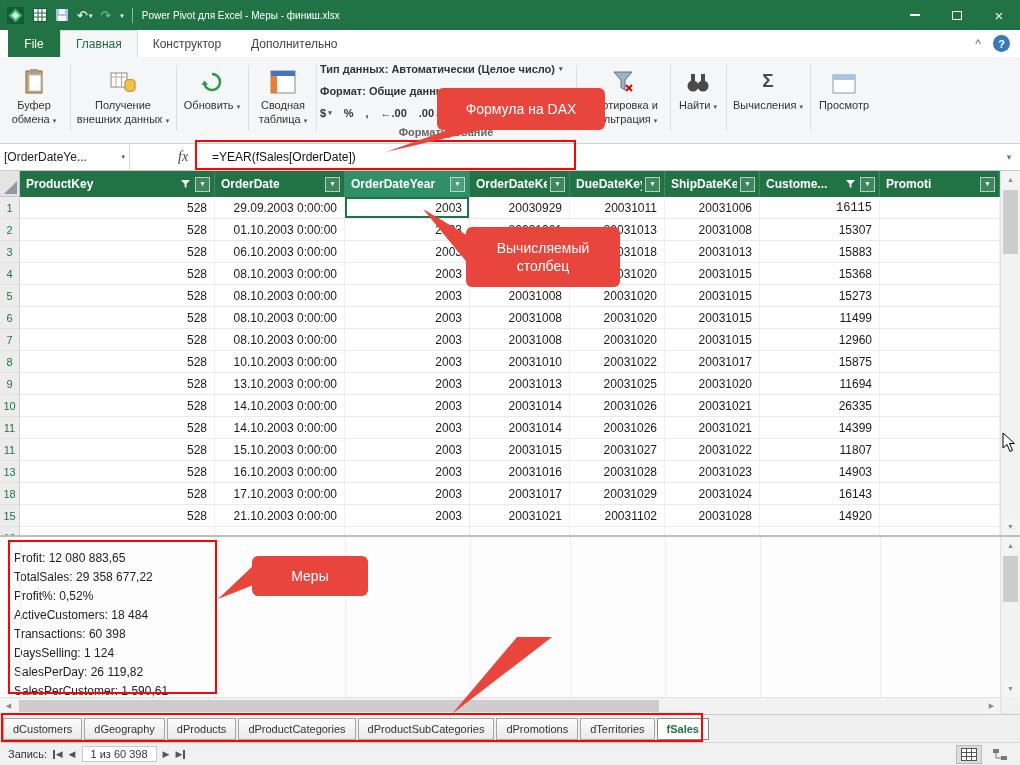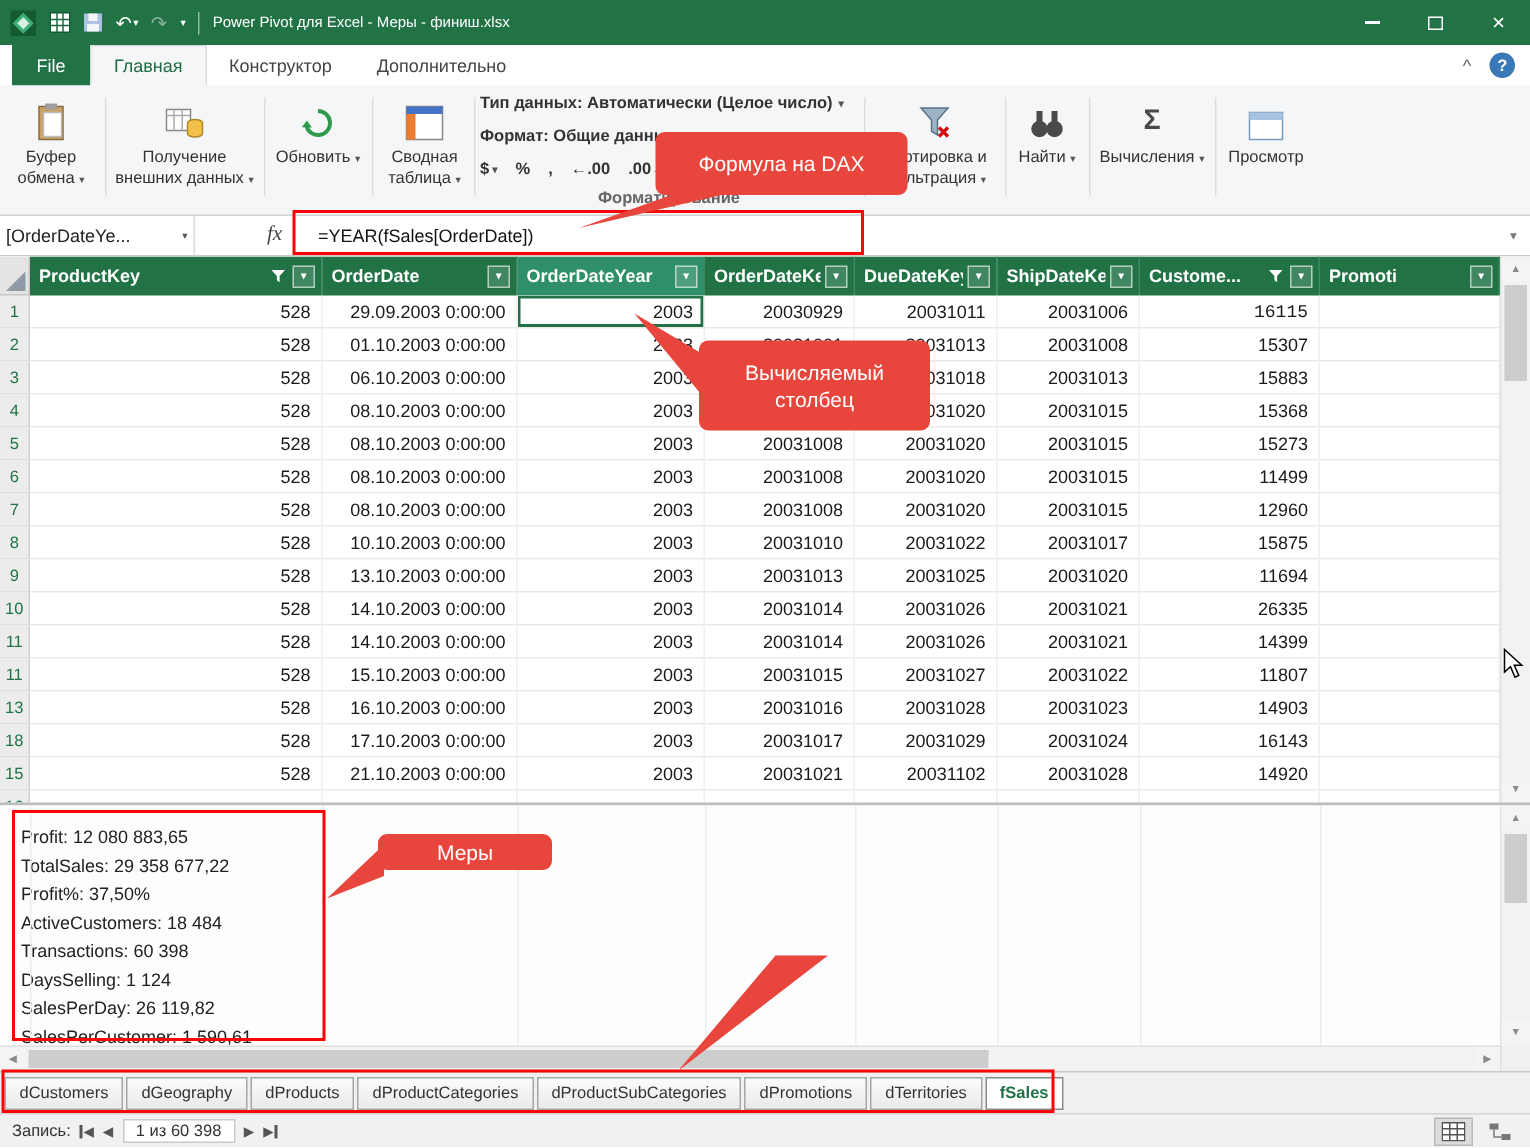--- a/index.html
+++ b/index.html
@@ -516,21 +516,21 @@
         <div class="mvline" style="left: 345px;"></div>
         <div class="mvline" style="left: 470px;"></div>
         <div class="mvline" style="left: 570px;"></div>
         <div class="mvline" style="left: 665px;"></div>
         <div class="mvline" style="left: 760px;"></div>
         <div class="mvline" style="left: 880px;"></div>
       </div>
     <div>
         <div class="mline">Profit: 12 080 883,65</div>
         <div class="mline">TotalSales: 29 358 677,22</div>
-        <div class="mline">Profit%: 37,50%</div>
+        <div class="mline">Profit%: 0,52%</div>
         <div class="mline">ActiveCustomers: 18 484</div>
         <div class="mline">Transactions: 60 398</div>
         <div class="mline">DaysSelling: 1 124</div>
         <div class="mline">SalesPerDay: 26 119,82</div>
         <div class="mline">SalesPerCustomer: 1 590,61</div>
       </div>
   </div>
   <div class="vscroll" style="left:1000px;top:537px;height:160px;">
     <span class="varrow" style="top:0;">▲</span>
     <div class="vthumb" style="top:19px;height:46px;"></div>
@@ -596,19 +596,19 @@
 
   <svg class="tails" width="1020" height="765">
     <polygon points="456,127 494,127 386,152" fill="#e8463c"></polygon>
     <polygon points="470,237 470,266 423,209" fill="#e8463c"></polygon>
     <polygon points="256,563 256,584 218,599" fill="#e8463c"></polygon>
     <polygon points="517,637 552,637 452,714" fill="#e8463c"></polygon>
   </svg>
 
   <div class="callout" style="left:437px;top:88px;width:168px;height:42px;">Формула на DAX</div>
   <div class="callout" style="left:466px;top:227px;width:154px;height:60px;">Вычисляемый столбец</div>
-  <div class="callout" style="left:252px;top:556px;width:116px;height:24px;">Меры</div>
+  <div class="callout" style="left:252px;top:556px;width:116px;height:40px;">Меры</div>
 
   <svg class="cursor" style="left:1002px;top:432px;" width="16" height="21" viewBox="0 0 16 21">
     <polygon points="1,1 1,16 5,12.5 8,19.5 10.5,18.3 7.5,11.5 12.5,11.5" fill="#fff" stroke="#000" stroke-width="1"></polygon>
   </svg>
 
 </div>
 
 </body></html>

